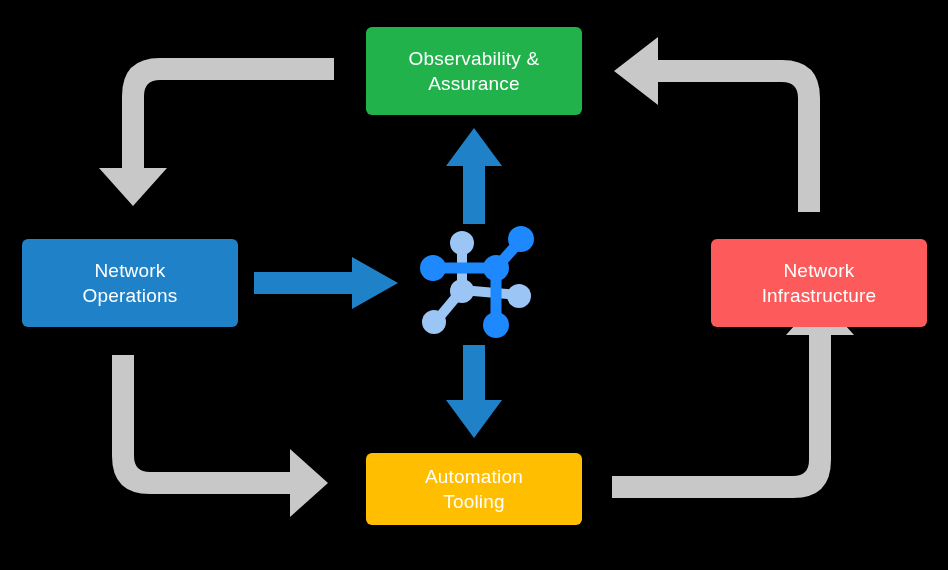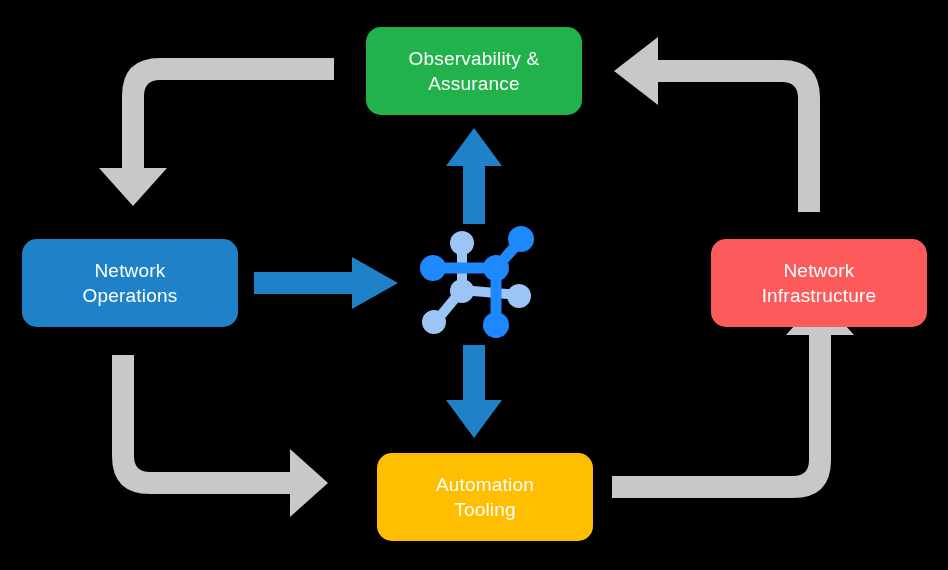--- a/index.html
+++ b/index.html
@@ -24,21 +24,21 @@
     top: 0;
     width: 948px;
     height: 570px;
   }
   .node-box {
     position: absolute;
     display: flex;
     align-items: center;
     justify-content: center;
     text-align: center;
-    border-radius: 15px;
+    border-radius: 6px;
     color: #ffffff;
     font-size: 19px;
     line-height: 1.32;
     font-weight: 400;
     letter-spacing: 0.2px;
     box-sizing: border-box;
     padding: 4px 10px;
     white-space: pre-line;
   }
   #box-observability {
@@ -59,23 +59,22 @@
     left: 711px;
     top: 239px;
     width: 216px;
     height: 88px;
     background: #FD5B5B;
   }
   #box-automation {
     left: 366px;
     top: 453px;
     width: 216px;
-    height: 88px;
+    height: 72px;
     background: #FFBF00;
-    margin-left: 11px;
   }
 </style>
 </head>
 <body>
 
 <div id="canvas">
 
   <svg id="diagram-svg" viewBox="0 0 948 570">
 
     <g>

